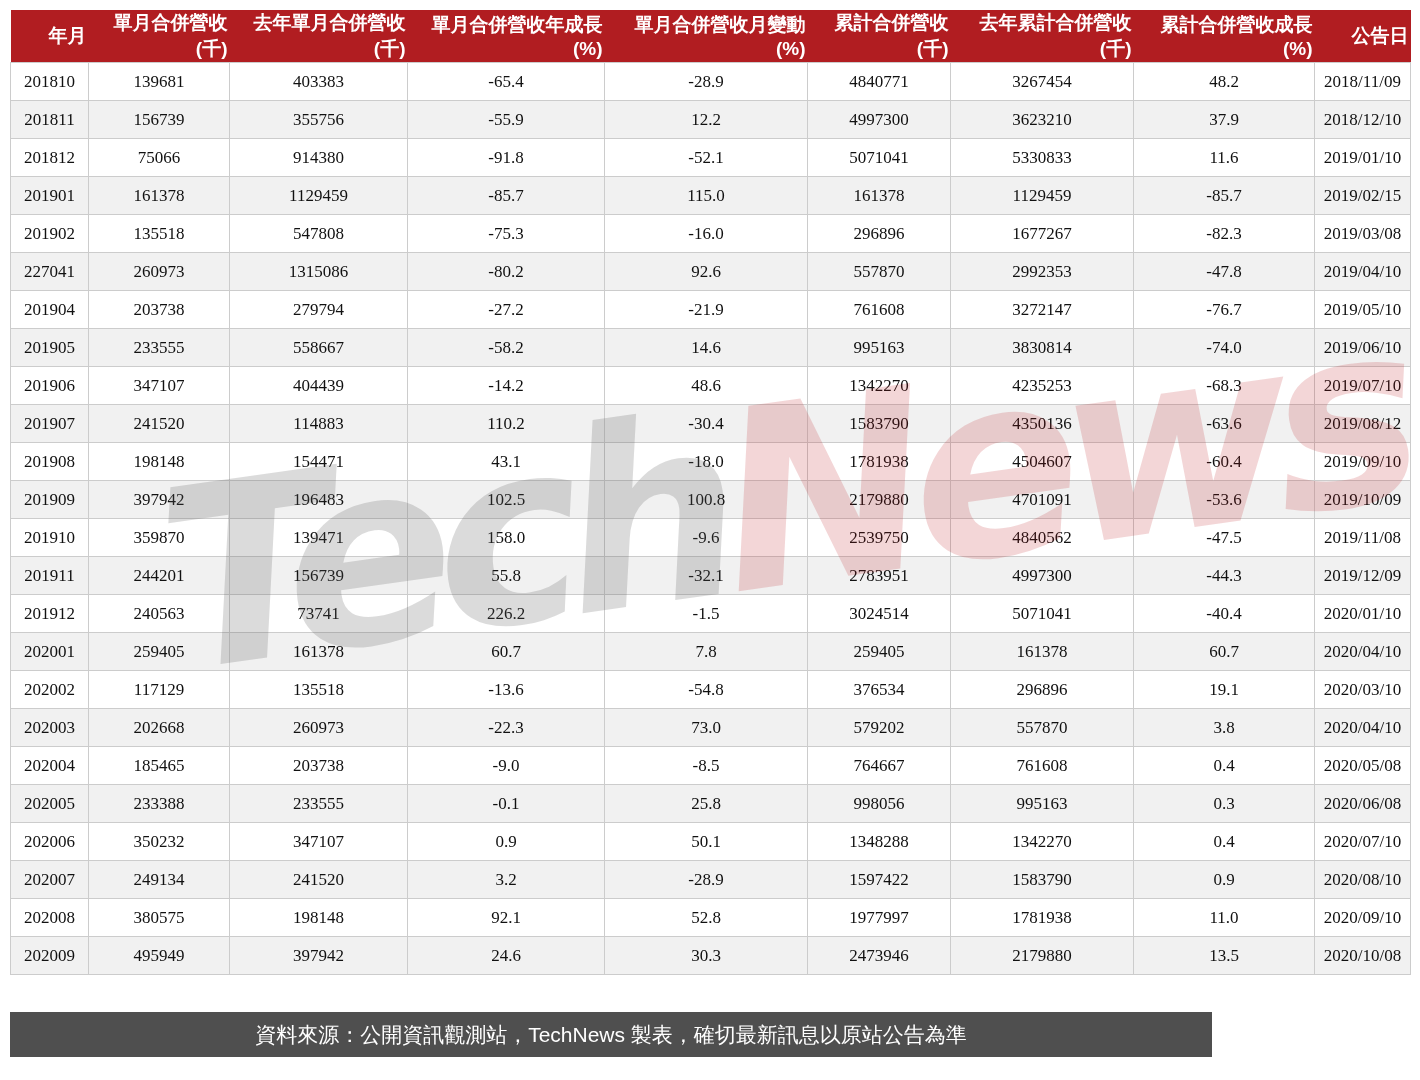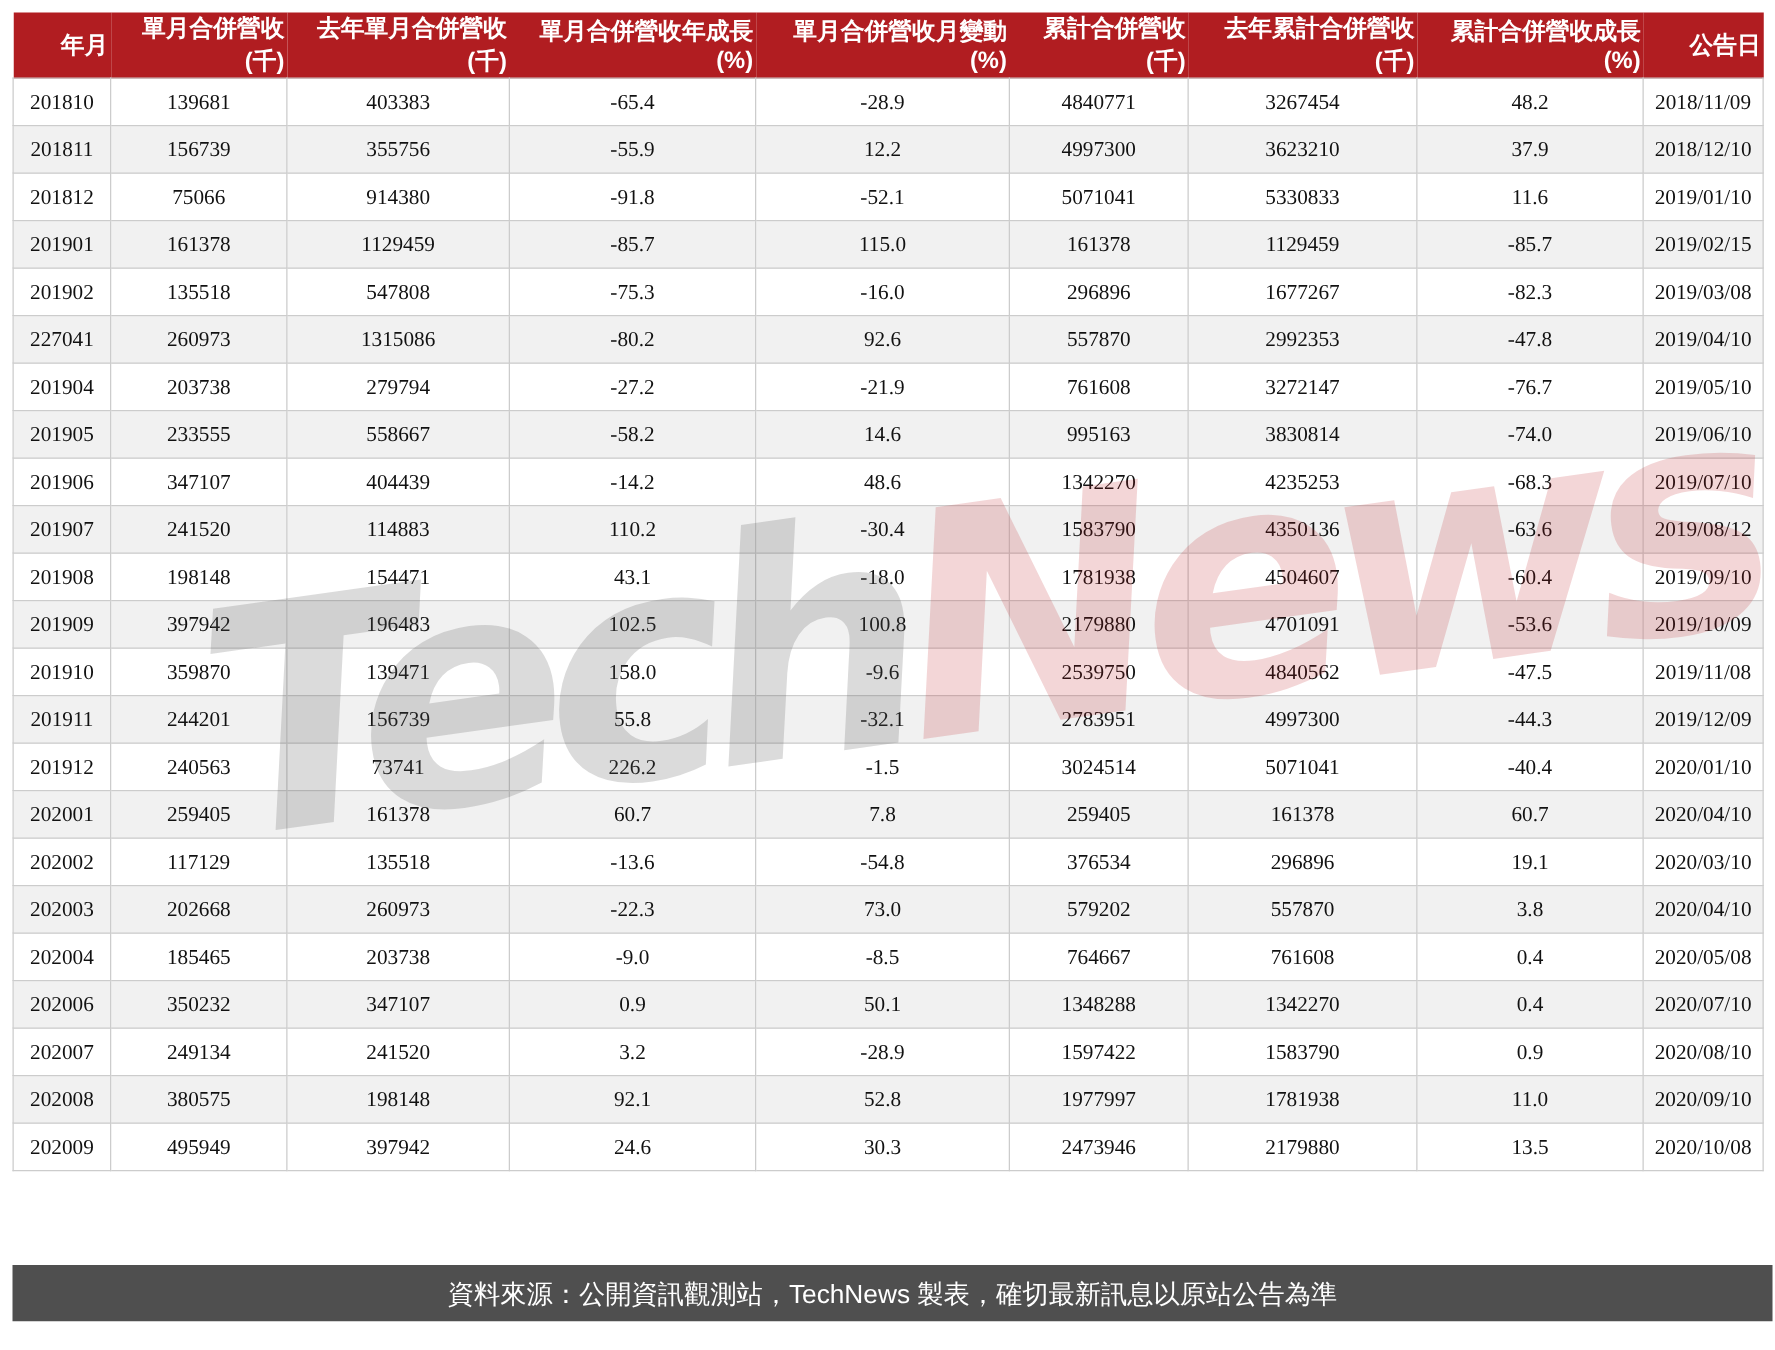--- a/index.html
+++ b/index.html
@@ -37,21 +37,21 @@
   .watermark{
     position:absolute;left:165px;top:460px;height:250px;line-height:250px;
     font-size:250px;font-weight:bold;font-style:italic;letter-spacing:-18px;
     font-family:"DejaVu Sans",sans-serif;white-space:nowrap;
     transform:rotate(-8deg);transform-origin:left center;
     pointer-events:none;z-index:5;
   }
   .wm-tech{color:var(--wm-tech);}
   .wm-news{color:var(--wm-news);}
   .footer{
-    position:absolute;left:10px;top:1012px;width:1408px;height:45px;
+    position:absolute;left:10px;top:1012px;width:1202px;height:45px;
     background:var(--footer-bg);color:var(--footer-text);
     display:flex;align-items:center;justify-content:center;
     font-size:21px;font-family:"Liberation Sans",sans-serif;
   }
 </style>
 </head>
 <body>
 
 <div class="page">
 
@@ -285,20 +285,31 @@
             <td>185465</td>
             <td>203738</td>
             <td>-9.0</td>
             <td>-8.5</td>
             <td>764667</td>
             <td>761608</td>
             <td>0.4</td>
             <td>2020/05/08</td>
           </tr>
           <tr>
+            <td>202005</td>
+            <td>233388</td>
+            <td>233555</td>
+            <td>-0.1</td>
+            <td>25.8</td>
+            <td>998056</td>
+            <td>995163</td>
+            <td>0.3</td>
+            <td>2020/06/08</td>
+          </tr>
+          <tr>
             <td>202006</td>
             <td>350232</td>
             <td>347107</td>
             <td>0.9</td>
             <td>50.1</td>
             <td>1348288</td>
             <td>1342270</td>
             <td>0.4</td>
             <td>2020/07/10</td>
           </tr>

